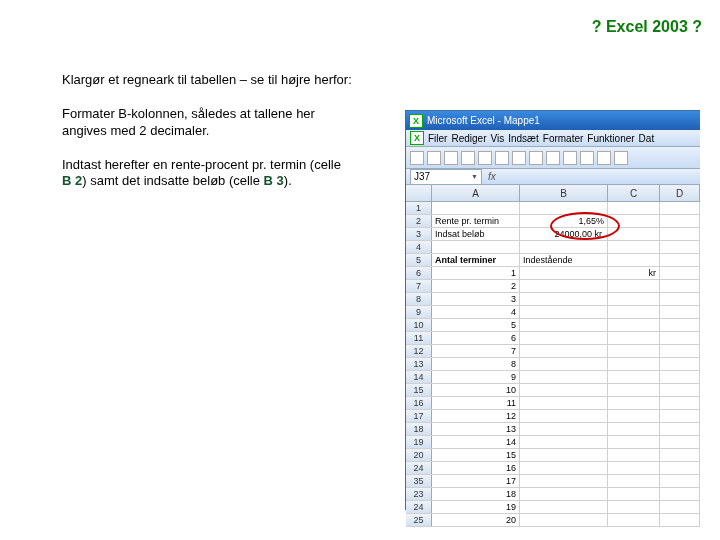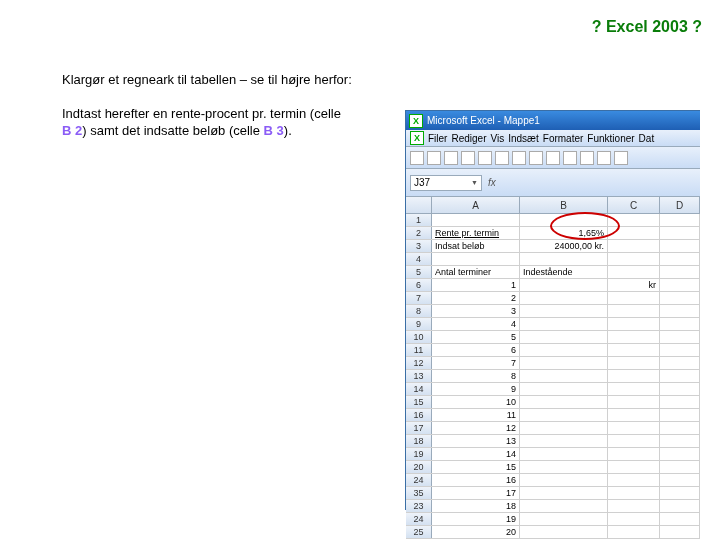--- a/index.html
+++ b/index.html
@@ -22,21 +22,21 @@
   .left-col {
     position: absolute;
     left: 62px;
     top: 72px;
     width: 290px;
     font-size: 13px;
     line-height: 1.25;
     color: #000;
   }
   .left-col p { margin-bottom: 18px; }
-  .cellref { color: #8b5cf6; font-weight: bold; }
+  .cellref { color: #14532d; font-weight: bold; }
   .excel {
     position: absolute;
     left: 405px;
     top: 110px;
     width: 295px;
     height: 400px;
     border-top: 1px solid #3a6ea5;
     border-left: 1px solid #3a6ea5;
     font-family: Tahoma, Arial, sans-serif;
     font-size: 10px;
@@ -82,21 +82,21 @@
   .toolbar {
     height: 22px;
     background: linear-gradient(#e8f0fb, #c9dcf5);
     display: flex;
     align-items: center;
     gap: 3px;
     padding: 0 4px;
     border-bottom: 1px solid #9ab;
   }
   .namebox-row {
-    height: 28px;
+    height: 16px;
     background: linear-gradient(#e8f0fb,#c9dcf5);
     display: flex;
     align-items: center;
     border-bottom: 1px solid #9ab;
     font-size: 10px;
   }
   .namebox {
     width: 72px; height: 16px;
     background: #fff;
     border: 1px solid #9ab;
@@ -163,20 +163,21 @@
     pointer-events: none;
   }
 </style>
 </head>
 <body>
 
 <div class="header">? Excel 2003 ?</div>
 
 <div class="left-col">
   <p>Klargør et regneark til tabellen – se til højre herfor:</p>
+  <p>Formater B-kolonnen, således at tallene her angives med 2 decimaler.</p>
   <p>
     <span>Indtast herefter en rente-procent pr. termin (celle </span><span class="cellref">B 2</span><span>) samt det indsatte beløb (celle </span><span class="cellref">B 3</span><span>).</span>
   </p>
 </div>
 
 <div class="excel">
   <div class="titlebar">
     <span class="xl-icon">X</span>
     <span>Microsoft Excel - Mappe1</span>
   </div>
@@ -222,42 +223,42 @@
   <div class="gridbody" id="gridbody">
       <div class="row">
         <div class="rowh">1</div>
         <div class="cell cA" style="justify-content: flex-start;"></div>
         <div class="cell cB" style="justify-content: flex-end;"></div>
         <div class="cell cC"></div>
         <div class="cell cD"></div>
       </div>
       <div class="row">
         <div class="rowh">2</div>
-        <div class="cell cA" style="justify-content: flex-start; text-decoration: underline;">Rente pr. termin</div>
+        <div class="cell cA" style="justify-content: flex-start;">Rente pr. termin</div>
         <div class="cell cB" style="justify-content: flex-end; text-align: right;">1,65%</div>
         <div class="cell cC"></div>
         <div class="cell cD"></div>
       </div>
       <div class="row">
         <div class="rowh">3</div>
         <div class="cell cA" style="justify-content: flex-start;">Indsat beløb</div>
         <div class="cell cB" style="justify-content: flex-end;">24000,00 kr.</div>
         <div class="cell cC"></div>
         <div class="cell cD"></div>
       </div>
       <div class="row">
         <div class="rowh">4</div>
         <div class="cell cA" style="justify-content: flex-start;"></div>
         <div class="cell cB" style="justify-content: flex-end;"></div>
         <div class="cell cC"></div>
         <div class="cell cD"></div>
       </div>
       <div class="row">
         <div class="rowh">5</div>
-        <div class="cell cA" style="justify-content: flex-start;">Antal terminer</div>
+        <div class="cell cA" style="justify-content: flex-start; font-weight: bold;">Antal terminer</div>
         <div class="cell cB" style="justify-content: flex-start;">Indestående</div>
         <div class="cell cC"></div>
         <div class="cell cD"></div>
       </div>
       <div class="row">
         <div class="rowh">6</div>
         <div class="cell cA" style="justify-content: flex-end;">1</div>
         <div class="cell cB" style="justify-content: flex-end;"></div>
         <div class="cell cC">kr</div>
         <div class="cell cD"></div>

